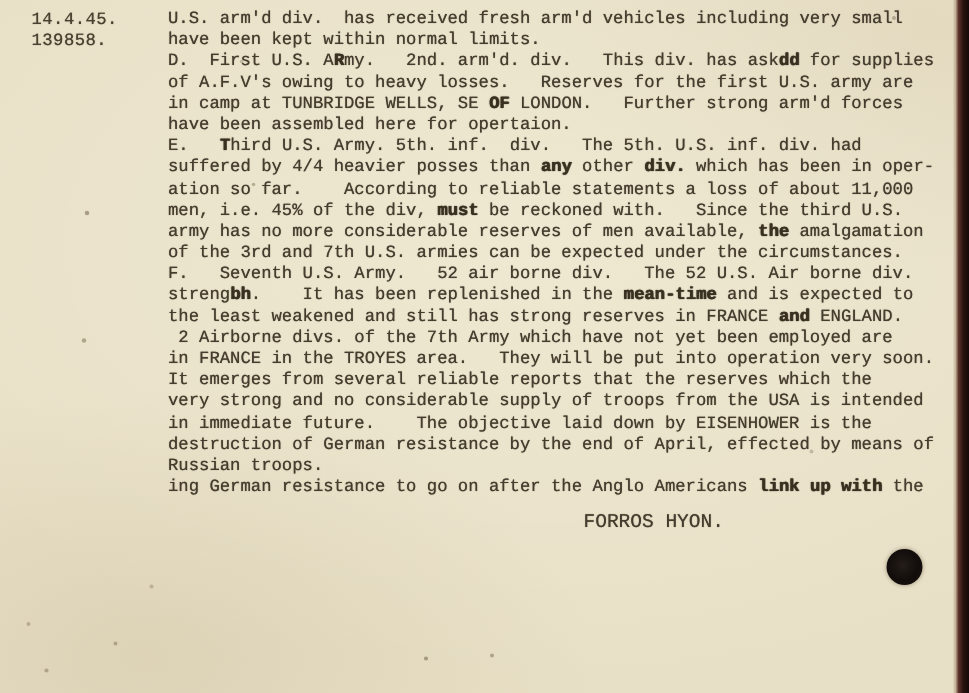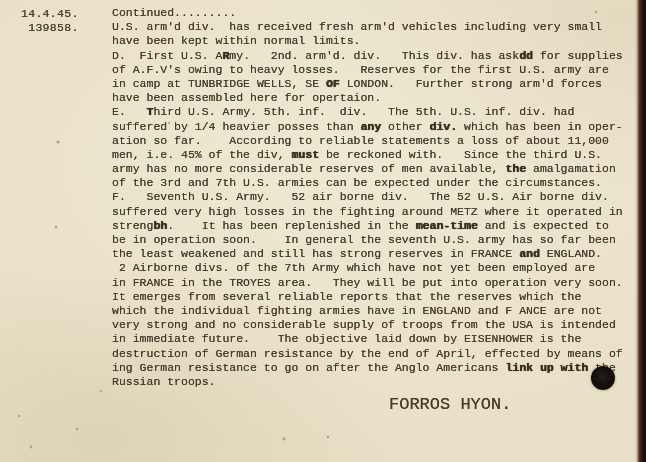--- a/index.html
+++ b/index.html
@@ -20,35 +20,34 @@
     position:absolute;top:0;right:0;width:11px;height:462px;
     background:linear-gradient(to right,
       rgba(120,90,70,0) 0px, rgba(130,95,75,0.35) 2px,
       #5d342a 4px, #2a1410 7px, #140a08 11px);
   }
   .margin-block{
     position:absolute;left:21px;top:7px;
     font-size:11.5px;line-height:14.2px;
     color:#49402f;text-shadow:0 0 0.6px rgba(70,58,42,0.85);
     letter-spacing:0.3px;
-    text-align:right;
   }
   .text-block{
     position:absolute;left:112px;top:6px;
     font-size:11.5px;line-height:14.18px;
     color:#453c2e;text-shadow:0 0 0.6px rgba(66,54,40,0.85);
   }
   .line{white-space:pre;}
   .line .b{
     font-weight:bold;color:#39301f;
     text-shadow:0 0 0.8px rgba(45,36,24,1), 0.5px 0 0 rgba(45,36,24,0.7);
   }
   .signature{
     white-space:pre;margin-top:9px;padding-left:277px;
-    font-size:17px;line-height:14.18px;
+    font-size:13px;line-height:14.18px;
   }
   .punch-hole{
     position:absolute;left:591px;top:366px;width:24px;height:24px;
     border-radius:50%;
     background:radial-gradient(circle at 45% 45%, #241d18 0%, #120d0b 55%, #1a1310 100%);
     box-shadow:0 0 3px rgba(90,75,55,0.55);
   }
   .specks{
     position:absolute;top:0;left:0;width:2px;height:2px;border-radius:50%;
     background:transparent;
@@ -74,47 +73,43 @@
 
   <div class="specks"></div>
 
   <div class="margin-block">
     <div class="line">14.4.45.</div>
     <div class="line">139858.</div>
   </div>
 
   <div class="text-block">
     <div>
-        <div class="line"><span>Continued.........</span></div>
         <div class="line"><span>U.S. arm'd div.  has received fresh arm'd vehicles including very small</span></div>
         <div class="line"><span>have been kept within normal limits.</span></div>
         <div class="line"><span>D.  First U.S. A</span><span class="b">R</span><span>my.   2nd. arm'd. div.   This div. has ask</span><span class="b">dd</span><span> for supplies</span></div>
         <div class="line"><span>of A.F.V's owing to heavy losses.   Reserves for the first U.S. army are</span></div>
         <div class="line"><span>in camp at TUNBRIDGE WELLS, SE </span><span class="b">OF</span><span> LONDON.   Further strong arm'd forces</span></div>
         <div class="line"><span>have been assembled here for opertaion.</span></div>
         <div class="line"><span>E.   </span><span class="b">T</span><span>hird U.S. Army. 5th. inf.  div.   The 5th. U.S. inf. div. had</span></div>
-        <div class="line"><span>suffered by 1/4 heavier posses than </span><span class="b">any</span><span> other </span><span class="b">div.</span><span> which has been in oper-</span></div>
+        <div class="line"><span>suffered by 4/4 heavier posses than </span><span class="b">any</span><span> other </span><span class="b">div.</span><span> which has been in oper-</span></div>
         <div class="line"><span>ation so far.    According to reliable statements a loss of about 11,000</span></div>
         <div class="line"><span>men, i.e. 45% of the div, </span><span class="b">must</span><span> be reckoned with.   Since the third U.S.</span></div>
         <div class="line"><span>army has no more considerable reserves of men available, </span><span class="b">the</span><span> amalgamation</span></div>
         <div class="line"><span>of the 3rd and 7th U.S. armies can be expected under the circumstances.</span></div>
         <div class="line"><span>F.   Seventh U.S. Army.   52 air borne div.   The 52 U.S. Air borne div.</span></div>
-        <div class="line"><span>suffered very high losses in the fighting around METZ where it operated in</span></div>
         <div class="line"><span>streng</span><span class="b">bh</span><span>.    It has been replenished in the </span><span class="b">mean-time</span><span> and is expected to</span></div>
-        <div class="line"><span>be in operation soon.    In general the seventh U.S. army has so far been</span></div>
         <div class="line"><span>the least weakened and still has strong reserves in FRANCE </span><span class="b">and</span><span> ENGLAND.</span></div>
         <div class="line"><span> 2 Airborne divs. of the 7th Army which have not yet been employed are</span></div>
         <div class="line"><span>in FRANCE in the TROYES area.   They will be put into operation very soon.</span></div>
         <div class="line"><span>It emerges from several reliable reports that the reserves which the</span></div>
-        <div class="line"><span>which the individual fighting armies have in ENGLAND and F ANCE are not</span></div>
         <div class="line"><span>very strong and no considerable supply of troops from the USA is intended</span></div>
         <div class="line"><span>in immediate future.    The objective laid down by EISENHOWER is the</span></div>
         <div class="line"><span>destruction of German resistance by the end of April, effected by means of</span></div>
+        <div class="line"><span>Russian troops.</span></div>
         <div class="line"><span>ing German resistance to go on after the Anglo Americans </span><span class="b">link up with</span><span> the</span></div>
-        <div class="line"><span>Russian troops.</span></div>
       </div>
     <div class="signature">FORROS HYON.</div>
   </div>
 
   <div class="punch-hole"></div>
 
   <div class="edge"></div>
 
 </div>
 

